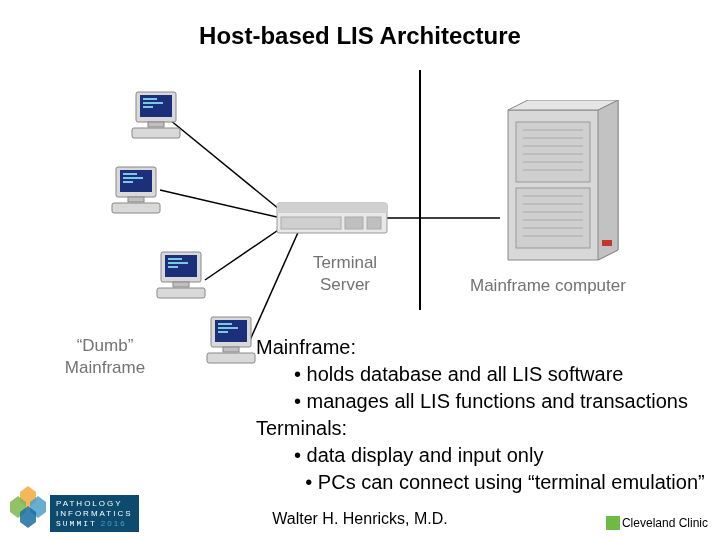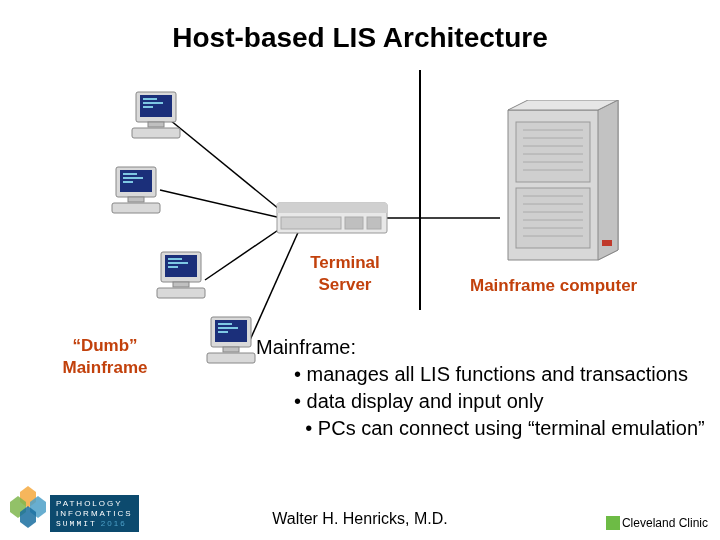--- a/index.html
+++ b/index.html
@@ -1,20 +1,20 @@
 <!DOCTYPE html>
 <html><head>
 <meta charset="utf-8">
 <style>
   * { margin: 0; padding: 0; box-sizing: border-box; }
   body { width: 720px; height: 540px; background: #fff; font-family: Arial, sans-serif; position: relative; overflow: hidden; }
-  .title { position: absolute; top: 22px; left: 0; right: 0; text-align: center; font-size: 28px; font-weight: bold; color: #000; }
+  .title { position: absolute; top: 22px; left: 0; right: 0; text-align: center; font-size: 24px; font-weight: bold; color: #000; }
   .canvas { position: absolute; top: 0; left: 0; width: 720px; height: 540px; }
   .terminal { position: absolute; width: 56px; height: 50px; }
-  .label { position: absolute; font-size: 17px; color: #c2410c; line-height: 1.3; font-weight: bold; }
+  .label { position: absolute; font-size: 17px; color: #737373; line-height: 1.3; }
   .label.center { text-align: center; }
   .bullets { position: absolute; font-size: 20px; color: #000; line-height: 1.35; }
   .footer-left { position: absolute; left: 10px; bottom: 8px; }
   .footer-center { position: absolute; left: 0; right: 0; bottom: 12px; text-align: center; font-size: 16px; color: #000; }
   .footer-right { position: absolute; right: 12px; bottom: 10px; display: flex; align-items: flex-end; gap: 2px; font-size: 12px; color: #000; }
   .cc-square { width: 14px; height: 14px; background: #6dbb45; display: inline-block; }
 </style>
 </head>
 <body>
 
@@ -97,21 +97,23 @@
 </svg>
 
 <div class="label center" style="left:290px; top:252px; width:110px; white-space:pre-line;">Terminal
 Server</div>
 <div class="label" style="left:470px; top:275px;">Mainframe computer</div>
 <div class="label center" style="left:55px; top:335px; width:100px; white-space:pre-line;">“Dumb”
 Mainframe</div>
 
 <div class="bullets" style="left:256px; top:334px; width:460px;">
   <div>Mainframe:</div>
+  <div style="padding-left:38px;">• holds database and all LIS software</div>
   <div style="padding-left:38px;">• manages all LIS functions and transactions</div>
+  <div>Terminals:</div>
   <div style="padding-left:38px;">• data display and input only</div>
   <div style="padding-left:38px;text-align:center;">• PCs can connect using “terminal emulation”</div>
 </div>
 
 <svg class="footer-left" width="160" height="50" viewBox="0 0 160 50">
   <g>
     <polygon points="18,4 26,10 26,20 18,26 10,20 10,10" fill="#f4a940" opacity="0.85"></polygon>
     <polygon points="8,14 16,20 16,30 8,36 0,30 0,20" fill="#7fb64e" opacity="0.85"></polygon>
     <polygon points="28,14 36,20 36,30 28,36 20,30 20,20" fill="#4da0c8" opacity="0.85"></polygon>
     <polygon points="18,24 26,30 26,40 18,46 10,40 10,30" fill="#1a6fa0" opacity="0.85"></polygon>

